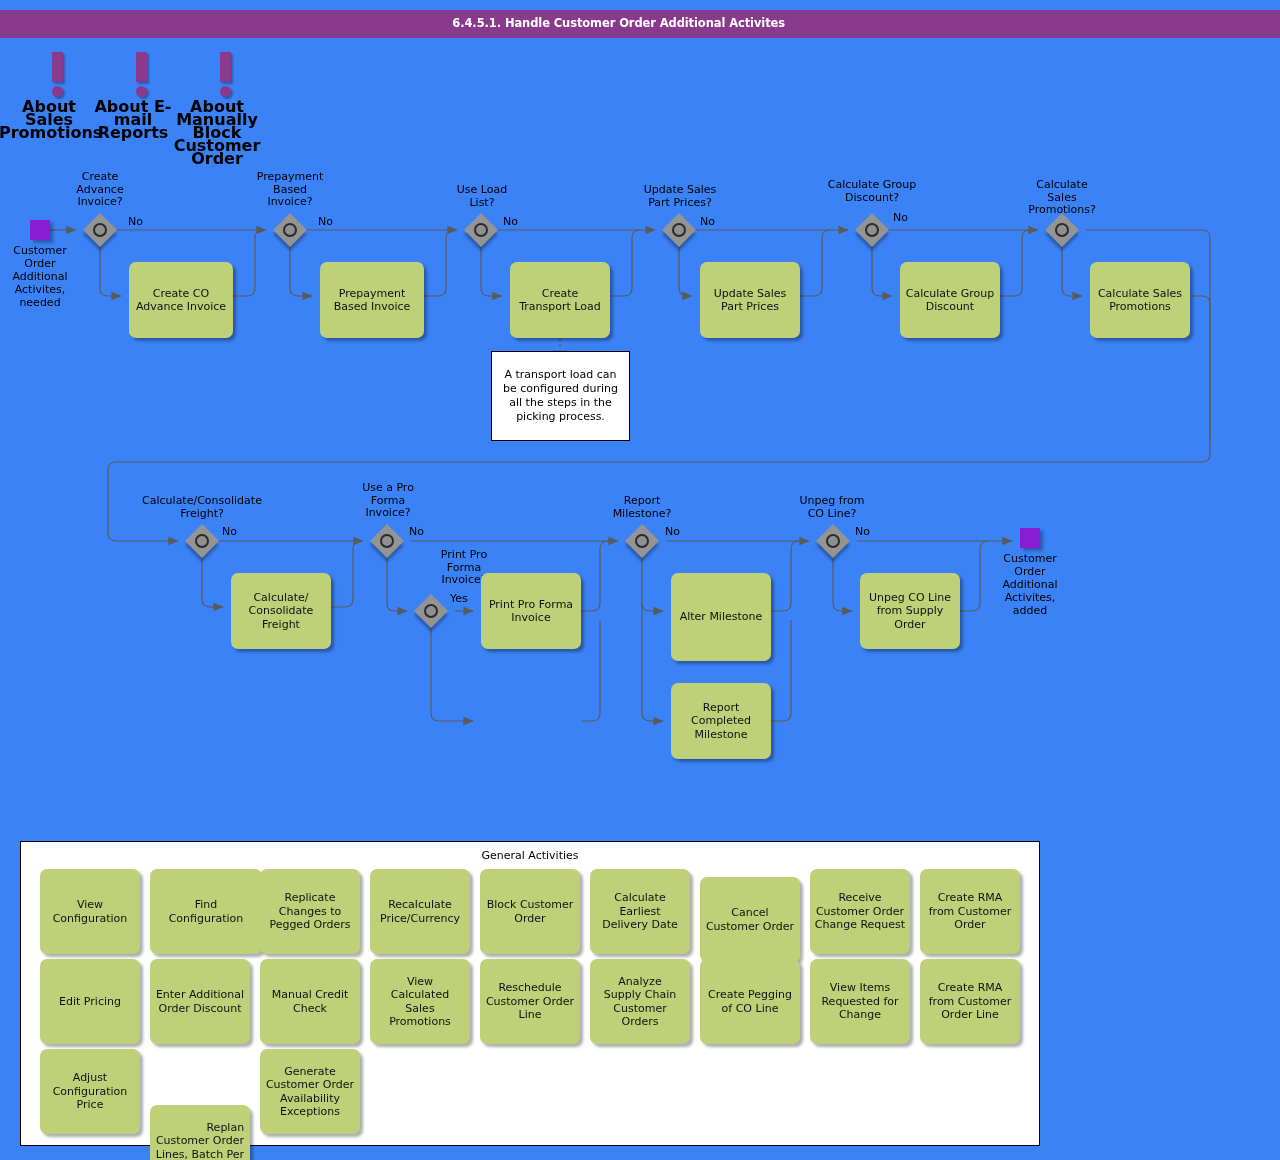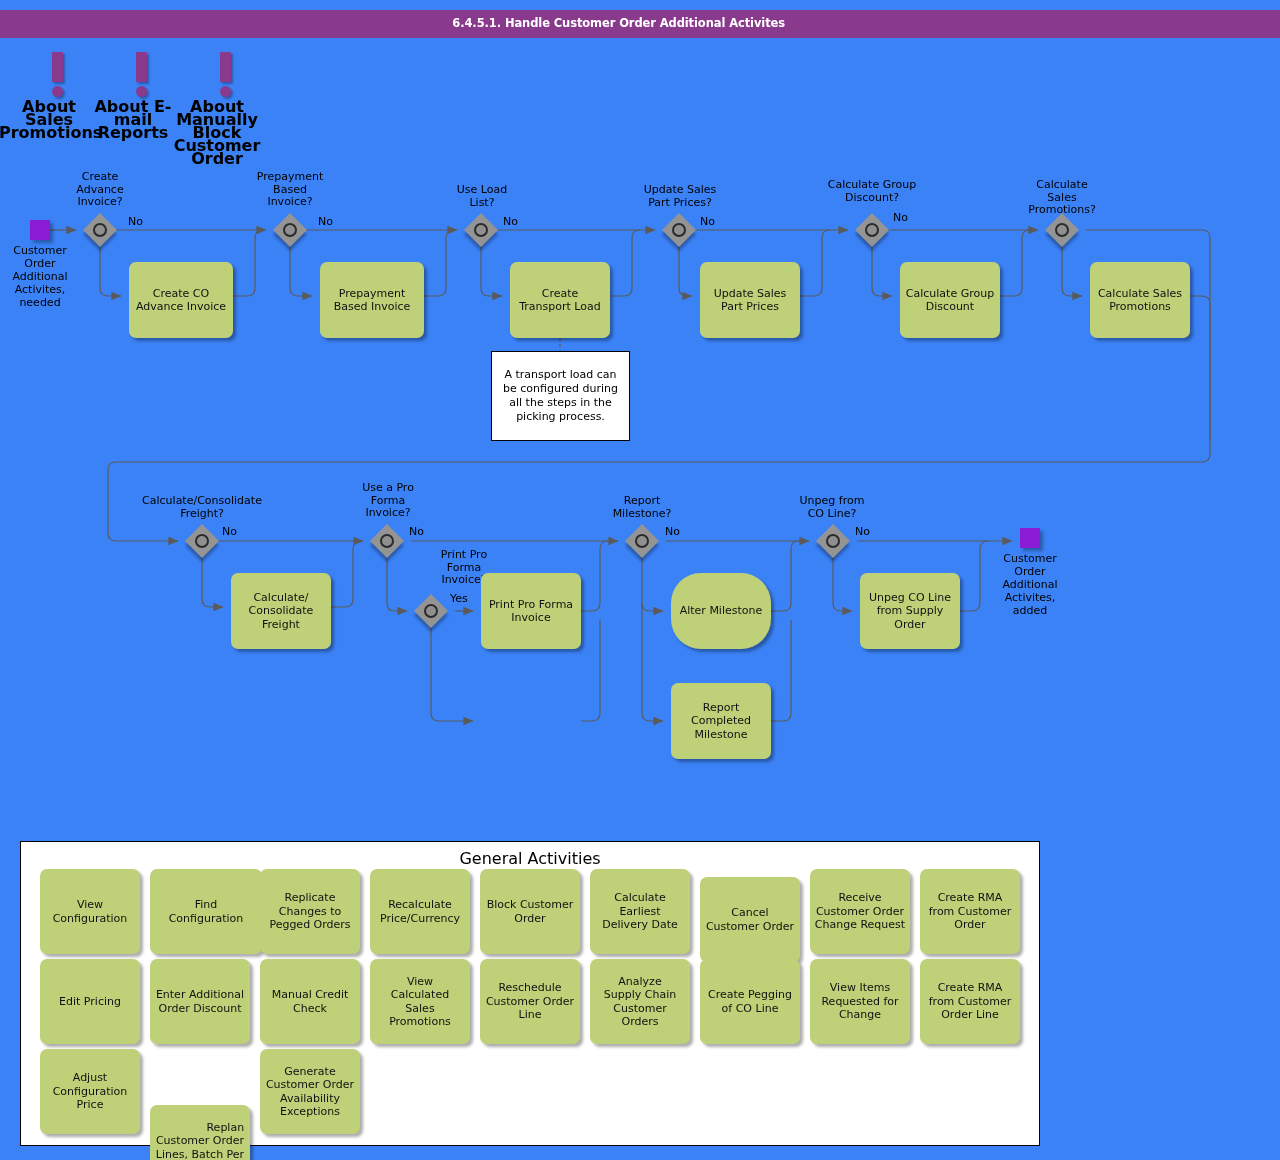--- a/index.html
+++ b/index.html
@@ -157,21 +157,21 @@
     position: absolute;
     border: 1px solid #000;
     background: #fff;
     box-sizing: border-box;
   }
   .genbox-title {
     position: absolute;
     top: 7px;
     width: 100%;
     text-align: center;
-    font-size: 16px;
+    font-size: 11px;
     color: #000;
   }
 
   
   svg.links {
     position: absolute;
     left: 0; top: 0;
     width: 1280px; height: 1160px;
     pointer-events: none;
   }
@@ -396,21 +396,21 @@
   <div class="task" style="left: 900px; top: 262px; width: 100px; height: 76px; white-space: pre-line;">Calculate Group
 Discount</div>
   <div class="task" style="left: 1090px; top: 262px; width: 100px; height: 76px; white-space: pre-line;">Calculate Sales
 Promotions</div>
 
   <div class="task" style="left: 231px; top: 573px; width: 100px; height: 76px; white-space: pre-line;">Calculate/
 Consolidate
 Freight</div>
   <div class="task" style="left: 481px; top: 573px; width: 100px; height: 76px; white-space: pre-line;">Print Pro Forma
 Invoice</div>
-  <div class="task" style="left:671px;top:573px;width:100px;height:76px;border-radius:30px;">Alter Milestone</div>
+  <div class="task" style="left:671px;top:573px;width:100px;height:88px;">Alter Milestone</div>
   <div class="task" style="left: 671px; top: 683px; width: 100px; height: 76px; white-space: pre-line;">Report
 Completed
 Milestone</div>
   <div class="task" style="left: 860px; top: 573px; width: 100px; height: 76px; white-space: pre-line;">Unpeg CO Line
 from Supply
 Order</div>
 
   <div class="note" style="left:491px;top:351px;width:139px;height:90px;">A transport load can be configured during all the steps in the picking process.</div>
 
   <div class="genbox" style="left:20px;top:841px;width:1020px;height:305px;">

